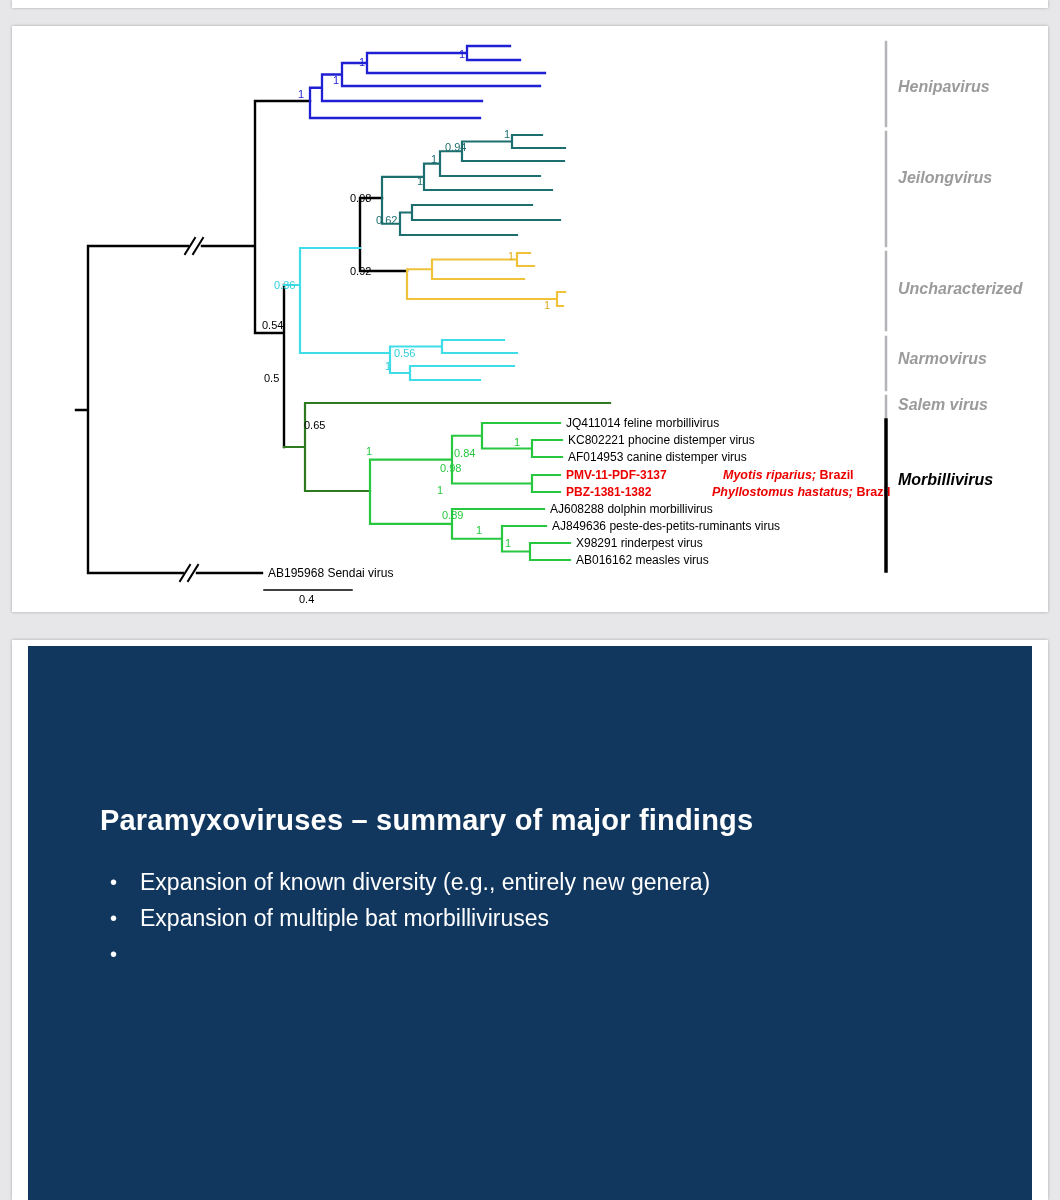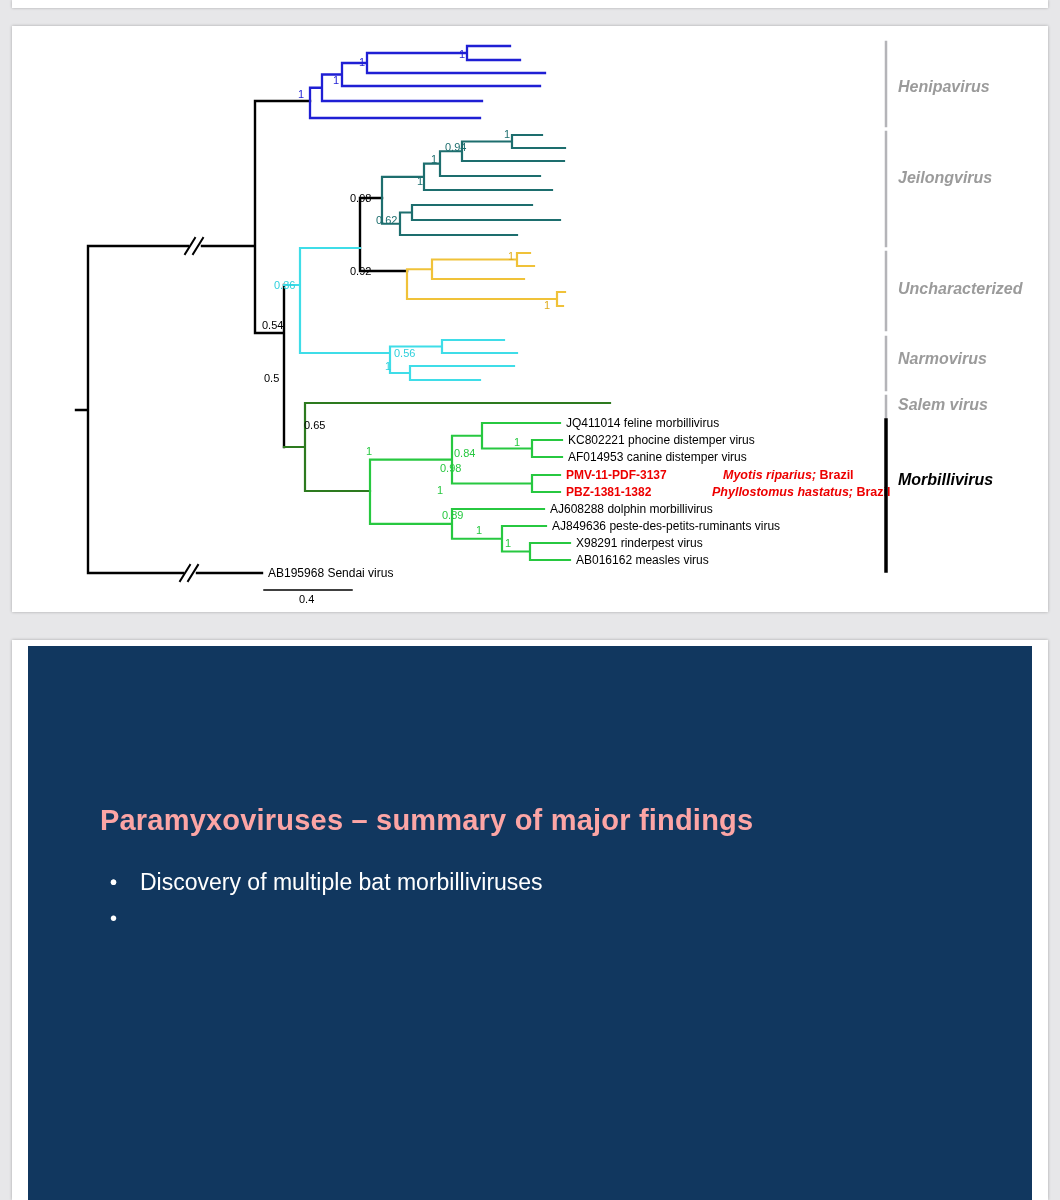--- a/index.html
+++ b/index.html
@@ -9,21 +9,21 @@
     font-family:"Liberation Sans",sans-serif;
     overflow:hidden;
   }
   .page{position:absolute;left:12px;width:1036px;background:#ffffff;
         box-shadow:0 0 3px rgba(0,0,0,.28);}
   #page-prev{top:0;height:8px;}
   #page1{top:26px;height:586px;}
   #page2{top:640px;height:560px;}
   .slide{position:absolute;left:16px;top:6px;width:1004px;height:554px;background:#11375f;}
   .slide-title{position:absolute;left:72px;top:158px;margin:0;
-               color:#fca5a5;font-size:29px;font-weight:bold;letter-spacing:.2px;}
+               color:#ffffff;font-size:29px;font-weight:bold;letter-spacing:.2px;}
   .slide-bullets{position:absolute;left:80px;top:218px;margin:0;padding:0;list-style:none;}
   .slide-bullets li{color:#ffffff;font-size:23px;line-height:36px;padding-left:32px;position:relative;}
   .slide-bullets .dot{position:absolute;left:2px;top:0;font-size:20px;}
 
   
   svg{display:block;}
   path{fill:none;stroke-linecap:square;}
   .k{stroke:#000000;stroke-width:2.4;}
   .k2{stroke:#000000;stroke-width:2;}
   .b{stroke:#1f1fd4;stroke-width:2.3;}
@@ -176,23 +176,24 @@
     </g>
   </svg>
 </div>
 
 <div class="page" id="page2">
   <div class="slide">
     <h1 class="slide-title">Paramyxoviruses – summary of major findings</h1>
     <ul class="slide-bullets">
       <li>
         <span class="dot">•</span>
+        <span>Expansion of known diversity (e.g., entirely new genera)</span>
       </li>
       <li>
         <span class="dot">•</span>
-        <span>Discovery of multiple bat morbilliviruses</span>
+        <span>Expansion of multiple bat morbilliviruses</span>
       </li>
       <li>
         <span class="dot">•</span>
       </li>
     </ul>
   </div>
 </div>
 
 </body></html>

